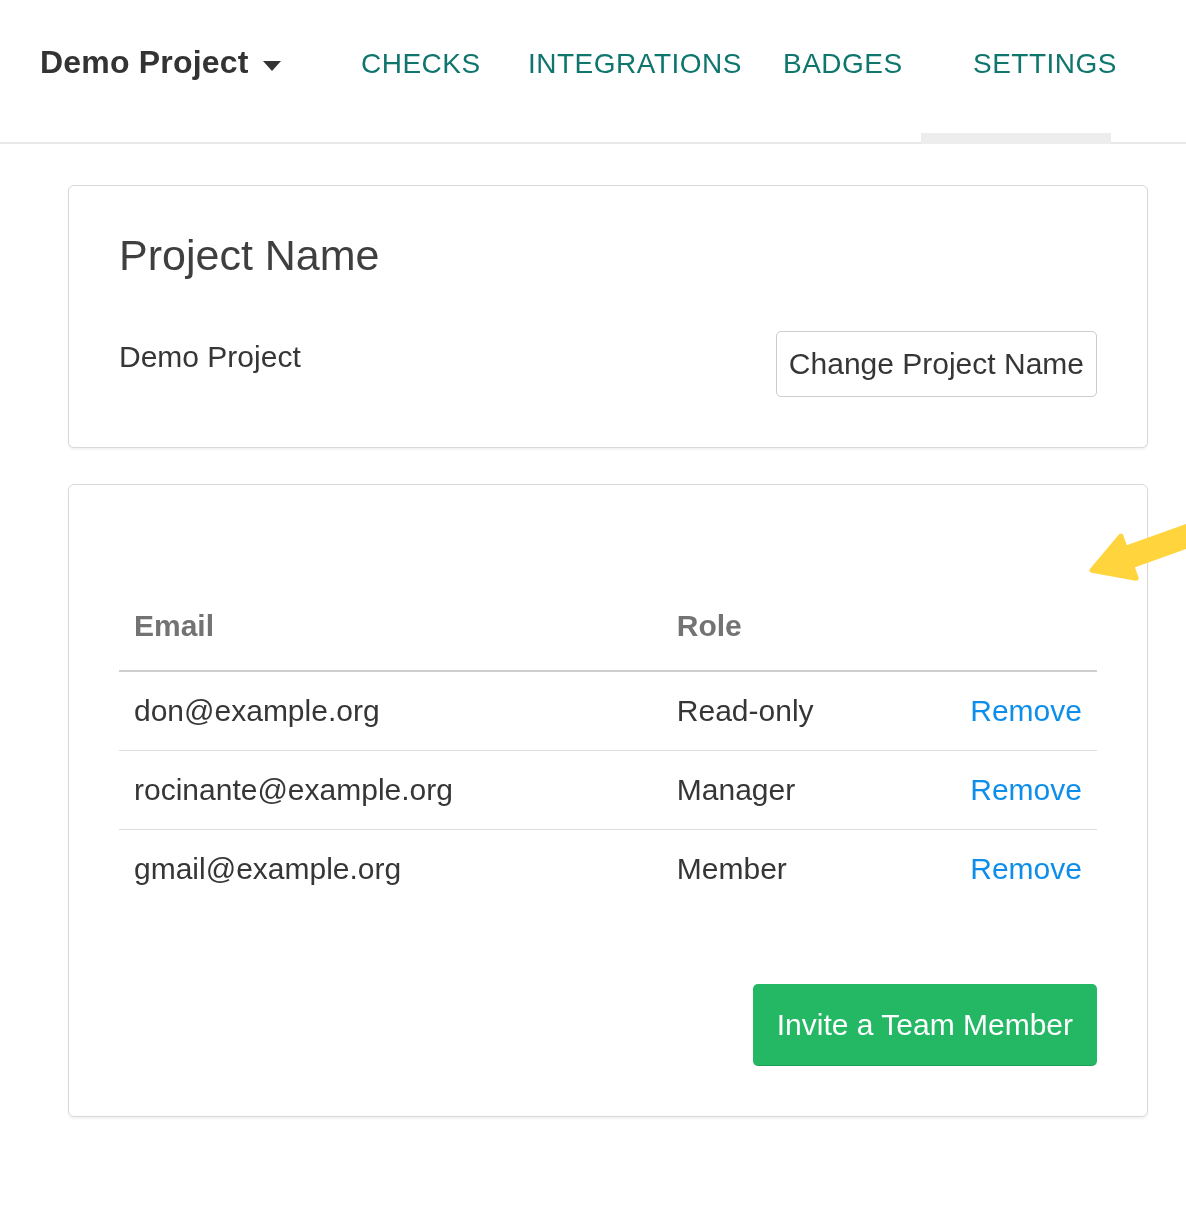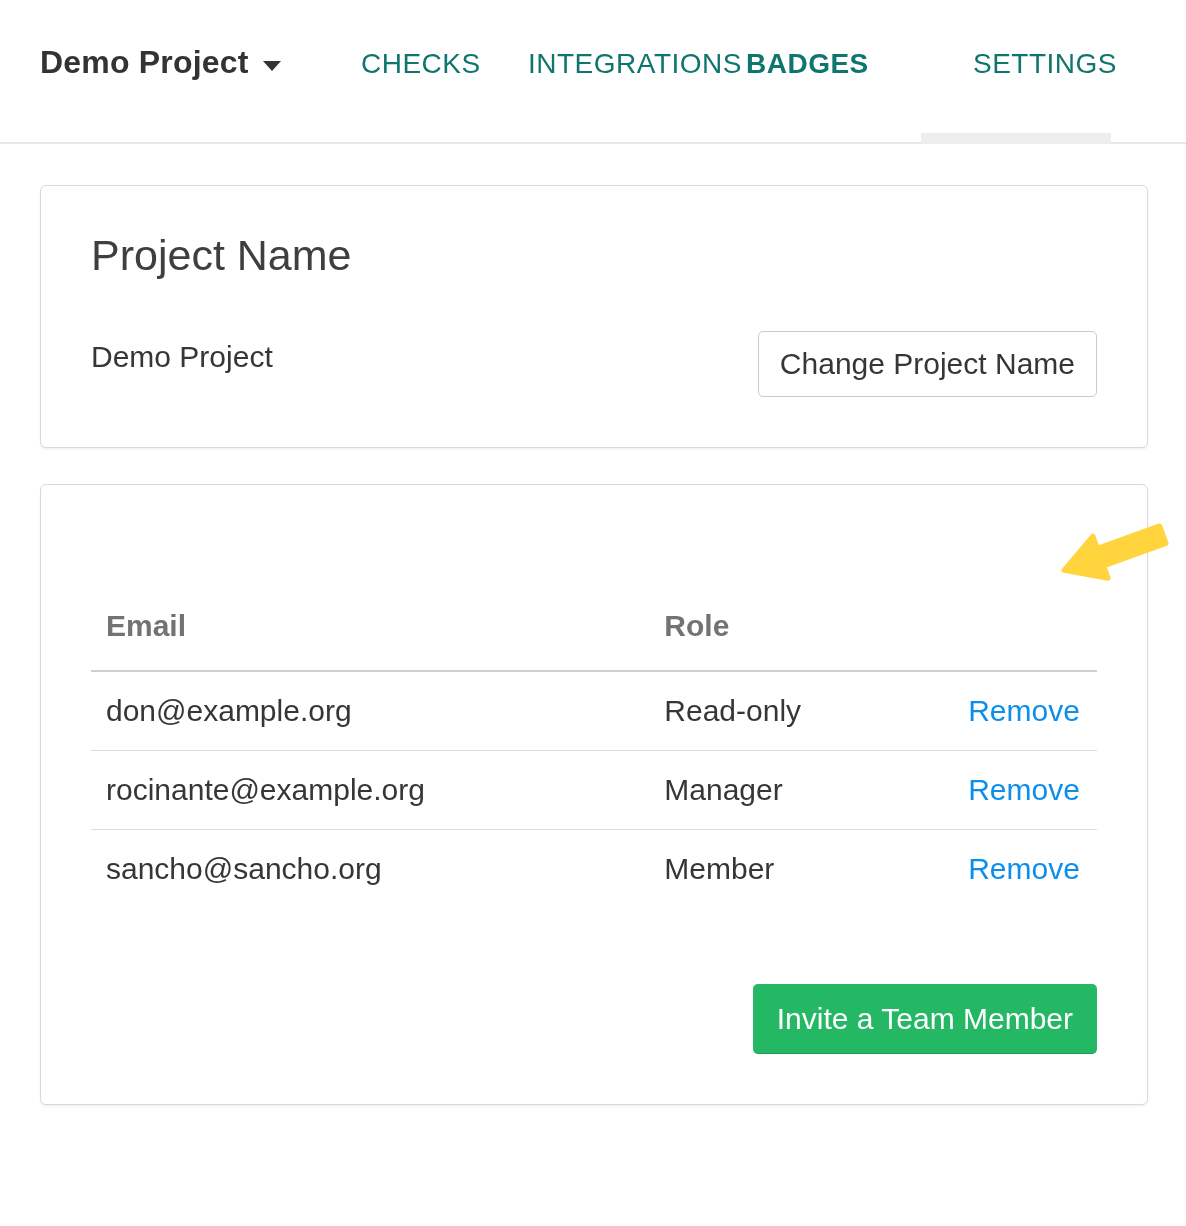--- a/index.html
+++ b/index.html
@@ -47,33 +47,33 @@
     font-size: 28px;
     line-height: 28px;
     color: #0f766e;
     letter-spacing: 0.5px;
     text-decoration: none;
     cursor: pointer;
     white-space: nowrap;
   }
   .tab-checks       { left: 361px; }
   .tab-integrations { left: 528px; }
-  .tab-badges       { left: 746px; font-weight: bold; }
+  .tab-badges       { left: 783px; }
   .tab-settings     { left: 973px; color: #0f766e; }
   .active-indicator {
     position: absolute;
     left: 921px;
     top: 133px;
     width: 190px;
     height: 11px;
     background: #ededed;
   }
 
   
-  .main { padding: 41px 38px 0 40px; }
+  .main { padding: 41px 38px 0 40px; margin-left: 28px; }
   .card {
     background: #fff;
     border: 1px solid #d9d9d9;
     border-radius: 6px;
     box-shadow: 0 2px 2px rgba(0,0,0,0.05);
     padding: 48px 50px 50px 50px;
     position: relative;
   }
   .card + .card { margin-top: 36px; }
   .card-title {
@@ -91,21 +91,21 @@
     align-items: center;
   }
   .current-name { font-size: 30px; color: #363636; position: relative; top: -7px; }
   .btn-outline {
     font-family: inherit;
     font-size: 30px;
     color: #363636;
     background: #fff;
     border: 1px solid #ccc;
     border-radius: 5px;
-    padding: 15px 21px;
+    padding: 15px 12px;
     cursor: pointer;
   }
 
   
   .team-table {
     width: 100%;
     margin-top: 50px;
     border-collapse: collapse;
     table-layout: fixed;
   }
@@ -135,21 +135,21 @@
   }
   .invite-row { margin-top: 76px; text-align: right; }
   .btn-green {
     font-family: inherit;
     font-size: 30px;
     color: #fff;
     background: var(--accent-green, #24b864);
     border: 1px solid var(--accent-green, #24b864);
     border-bottom-color: rgba(0,0,0,0.15);
     border-radius: 5px;
-    padding: 17px 23px;
+    padding: 23px 23px;
     cursor: pointer;
   }
 
   
   .annotation-arrow {
     position: absolute;
     left: 1020px;
     top: 38px;
     width: 112px;
     height: 62px;
@@ -213,21 +213,21 @@
 
   <tr>
     <td>rocinante@example.org</td>
     <td>Manager</td>
     <td class="cell-action">
       <a class="remove-link">Remove</a>
     </td>
   </tr>
 
   <tr>
-    <td>sancho@sancho.org</td>
+    <td>gmail@example.org</td>
     <td>Member</td>
     <td class="cell-action">
       <a class="remove-link">Remove</a>
     </td>
   </tr>
 </tbody>
     </table>
 
     <div class="invite-row">
       <button class="btn-green">Invite a Team Member</button>

